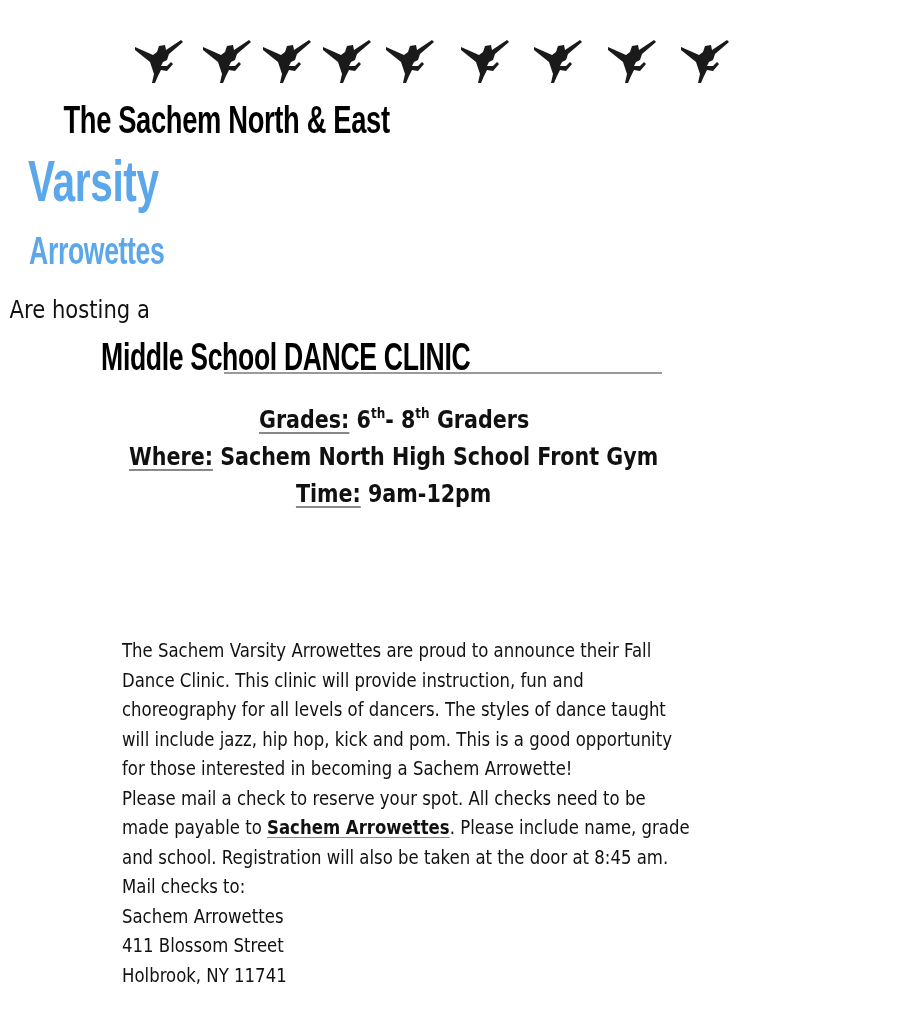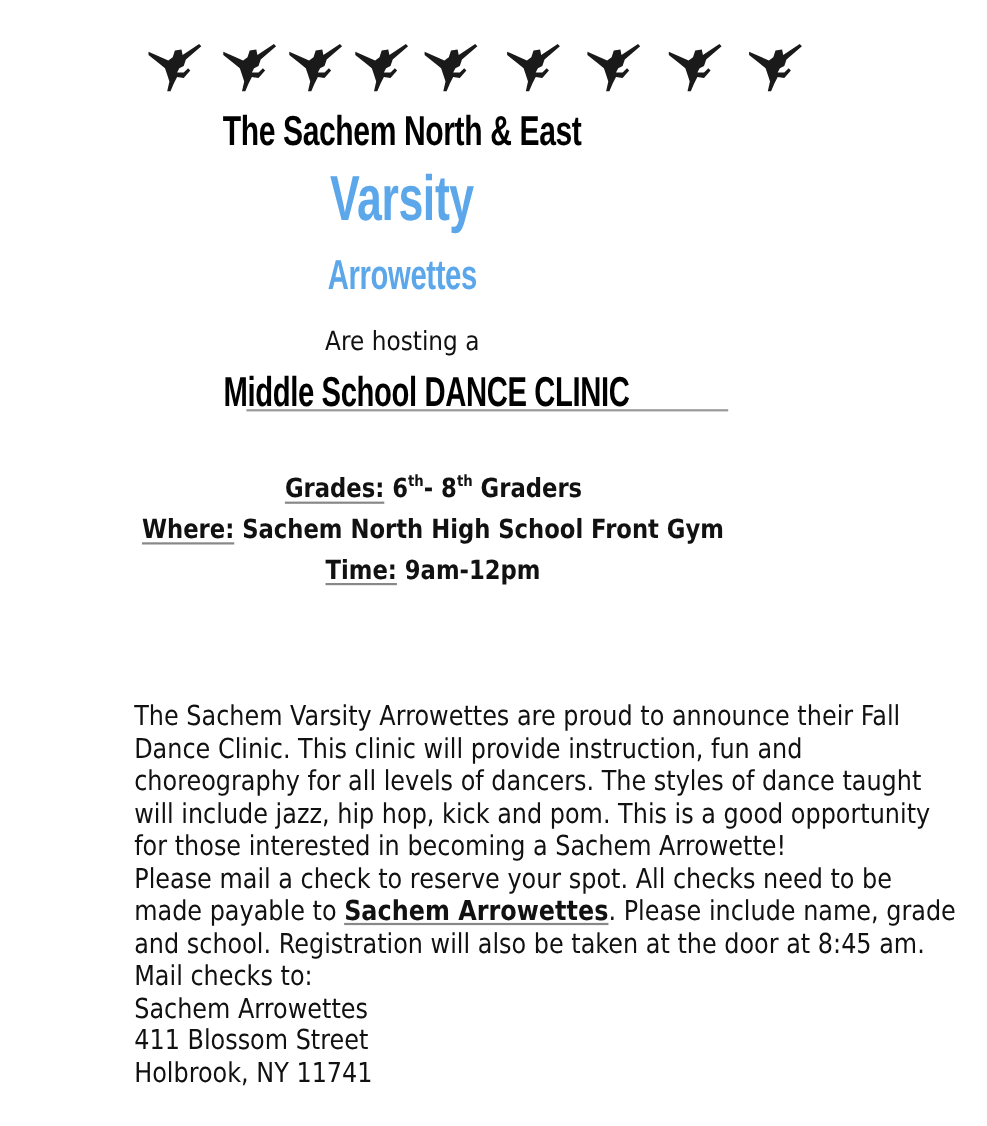--- a/index.html
+++ b/index.html
@@ -12,50 +12,50 @@
   .dancer svg { width: 100%; height: 100%; display: block; }
 
   .condensed {
     font-family: "Liberation Sans", "DejaVu Sans", sans-serif;
     font-weight: bold;
     display: inline-block;
     transform-origin: center;
     white-space: nowrap;
     letter-spacing: -0.5px;
   }
-  .center-line { position: absolute; left: 0; width: 731px; text-align: center; }
+  .center-line { position: absolute; left: 0; width: 731px; text-align: left; }
 
   #org-title { top: 98px; font-size: 38px; line-height: 44px; color: #000; }
   #org-title .condensed { transform: scaleX(0.72); }
 
   #team-line1 { top: 148px; font-size: 58px; line-height: 66px; color: #5ba7ea; }
   #team-line1 .condensed { transform: scaleX(0.70); }
   #team-line2 { top: 218px; font-size: 38px; line-height: 66px; color: #5ba7ea; }
   #team-line2 .condensed { transform: scaleX(0.70); }
 
   #hosting { top: 292px; font-size: 24px; line-height: 36px; color: #111; font-family: "DejaVu Sans", sans-serif; }
   #hosting span { display: inline-block; transform: scaleX(0.88); }
 
   #event-title { top: 334px; font-size: 38px; line-height: 46px; color: #000; margin-left: 22px; }
   #event-title .condensed { transform: scaleX(0.70); }
   #event-underline { position: absolute; top: 372px; left: 224px; width: 438px; height: 2px; background: #9a9a9a; }
 
-  .details { position: absolute; top: 426px; left: 0; width: 788px; }
+  .details { position: absolute; top: 402px; left: 0; width: 788px; }
   .detail-row {
     text-align: center; font-size: 24px; line-height: 37px; font-weight: bold; color: #111;
     font-family: "DejaVu Sans", sans-serif;
   }
   .detail-row .inner { display: inline-block; transform: scaleX(0.86); white-space: nowrap; }
   .detail-row .lbl { text-decoration: underline; text-decoration-color: #888; text-underline-offset: 4px; }
   .detail-row sup { font-size: 14px; vertical-align: 10px; line-height: 0; }
   .detail-row .normal { font-weight: normal; }
 
   .body-text {
     position: absolute; top: 636px; left: 122px; width: 680px;
-    font-family: "DejaVu Sans", sans-serif; font-size: 25px; line-height: 29.5px; color: #111;
+    font-family: "DejaVu Sans", sans-serif; font-size: 19px; line-height: 29.5px; color: #111;
   }
   .body-text .line { display: block; white-space: nowrap; transform: scaleX(0.87); transform-origin: left; }
   .body-text .payee { font-weight: bold; text-decoration: underline; text-decoration-color: #888; text-underline-offset: 3px; }
 </style>
 </head>
 <body>
 
 <div class="dancers">
   <div class="dancer" style="left:133px">
       <svg viewBox="0 0 52 46">

